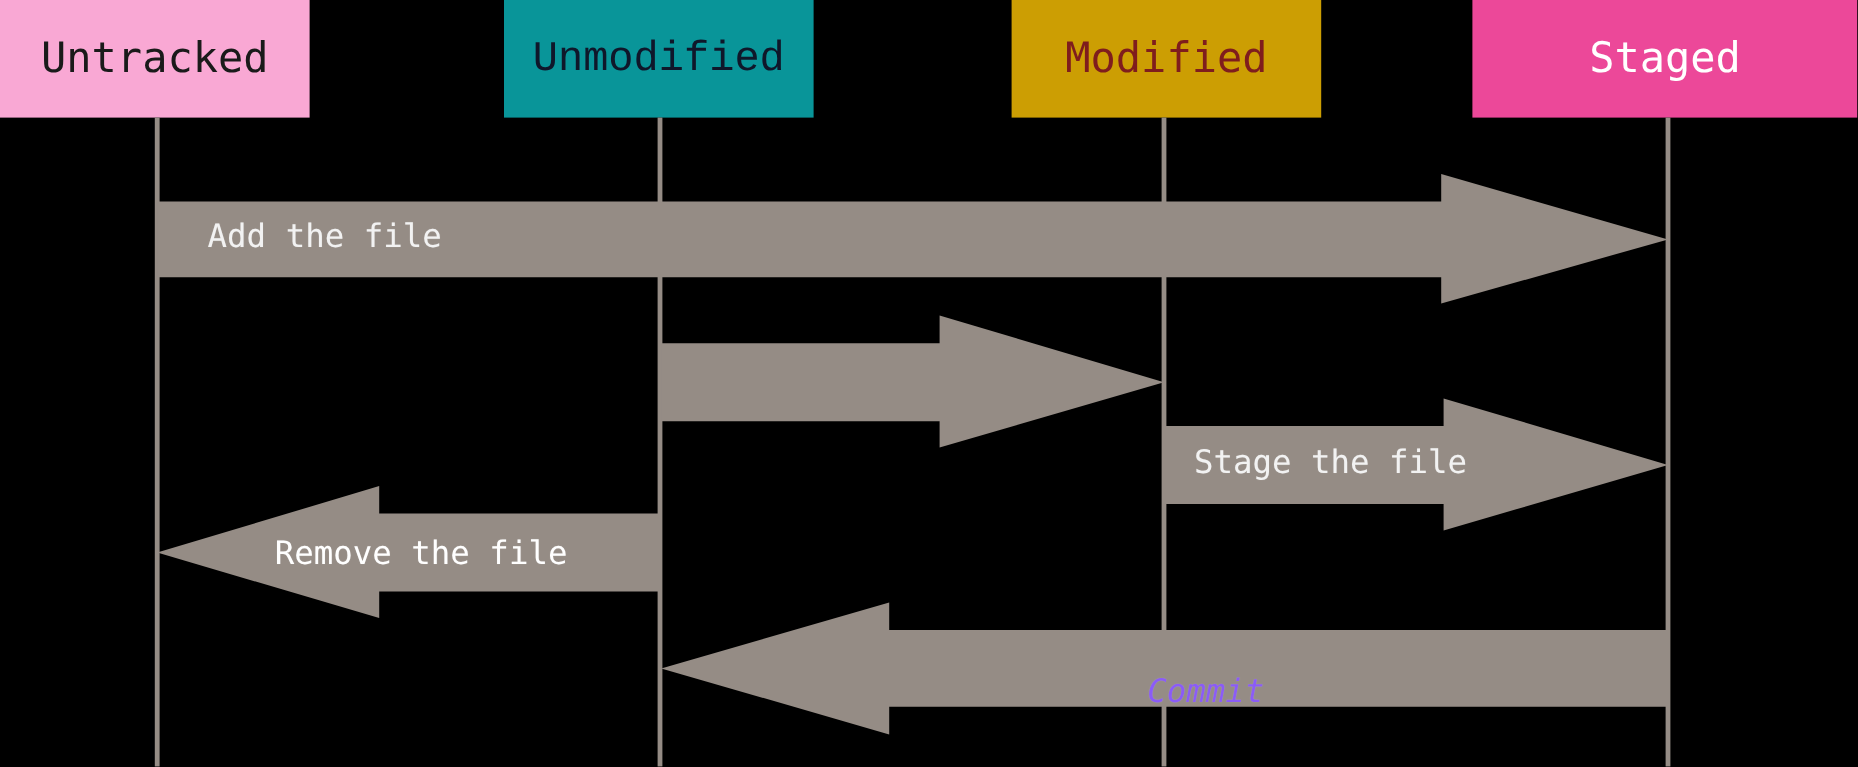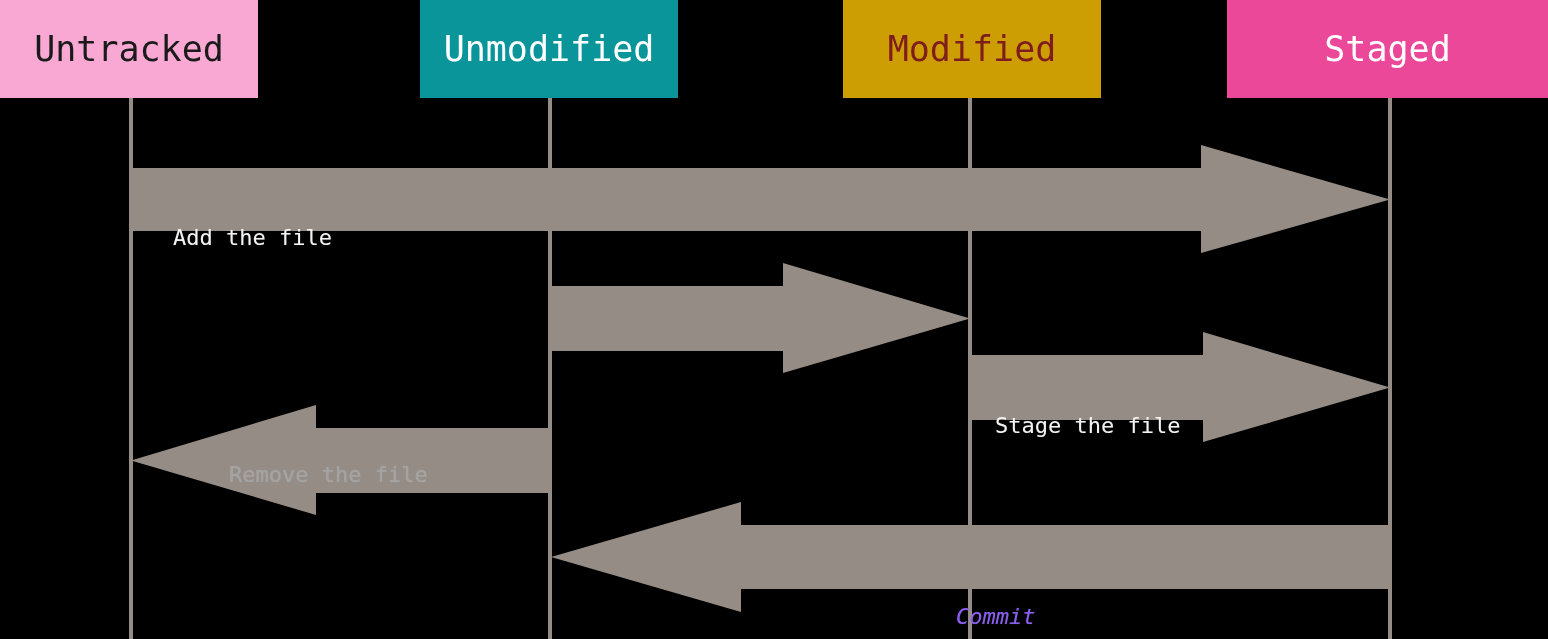--- a/index.html
+++ b/index.html
@@ -46,39 +46,38 @@
   .arrow {
     position: absolute;
   }
   .arrow svg {
     display: block;
     overflow: visible;
   }
   .arrow-label {
     position: absolute;
     color: #F2F2F2;
-    font-size: 22px;
+    font-size: 27px;
     line-height: 1;
     white-space: nowrap;
     pointer-events: none;
     text-shadow: 0 0 1px rgba(255,255,255,0.25);
-    margin-top: 43px;
   }
 </style>
 </head>
 <body>
 
 <div id="stage">
 
   <div id="state-boxes">
       <div class="state-box" style="left: 0px; width: 258px; background: #f9a8d4;">
         <span class="state-label" style="color: rgb(26, 26, 26);">Untracked</span>
       </div>
       <div class="state-box" style="left: 420px; width: 258px; background: rgb(9, 149, 153);">
-        <span class="state-label" style="color: #ffffff;">Unmodified</span>
+        <span class="state-label" style="color: #0f172a; font-family: Liberation Mono, monospace;">Unmodified</span>
       </div>
       <div class="state-box" style="left: 843px; width: 258px; background: rgb(204, 158, 3);">
         <span class="state-label" style="color: #7f1d1d;">Modified</span>
       </div>
       <div class="state-box" style="left: 1227px; width: 321px; background: #ec4899;">
         <span class="state-label" style="color: rgb(255, 255, 255);">Staged</span>
       </div>
     </div>
 
   <div id="lifelines">
@@ -111,15 +110,15 @@
       </div>
       <div class="arrow" style="left: 551px; top: 502px; width: 839px; height: 110px;">
         <svg width="839" height="110" viewBox="0 0 839 110">
           <polygon points="839,23 190,23 190,0 0,55 190,110 190,87 839,87" fill="#958C85"></polygon>
         </svg>
       </div>
     </div>
 
 <div class="arrow-label" style="left: 173px; top: 184px; color: rgb(242, 242, 242);">Add the file</div>
     <div class="arrow-label" style="left: 995px; top: 372px; color: rgb(242, 242, 242);">Stage the file</div>
-    <div class="arrow-label" style="left: 229px; top: 421px; color: #a3a3a3; text-align: center;">Remove the file</div>
+    <div class="arrow-label" style="left: 229px; top: 448px; color: #ffffff; text-align: center;">Remove the file</div>
     <div class="arrow-label" style="left: 956px; top: 563px; color: #8b5cf6; font-style: italic;">Commit</div>
   </div>
 
 </body></html>

